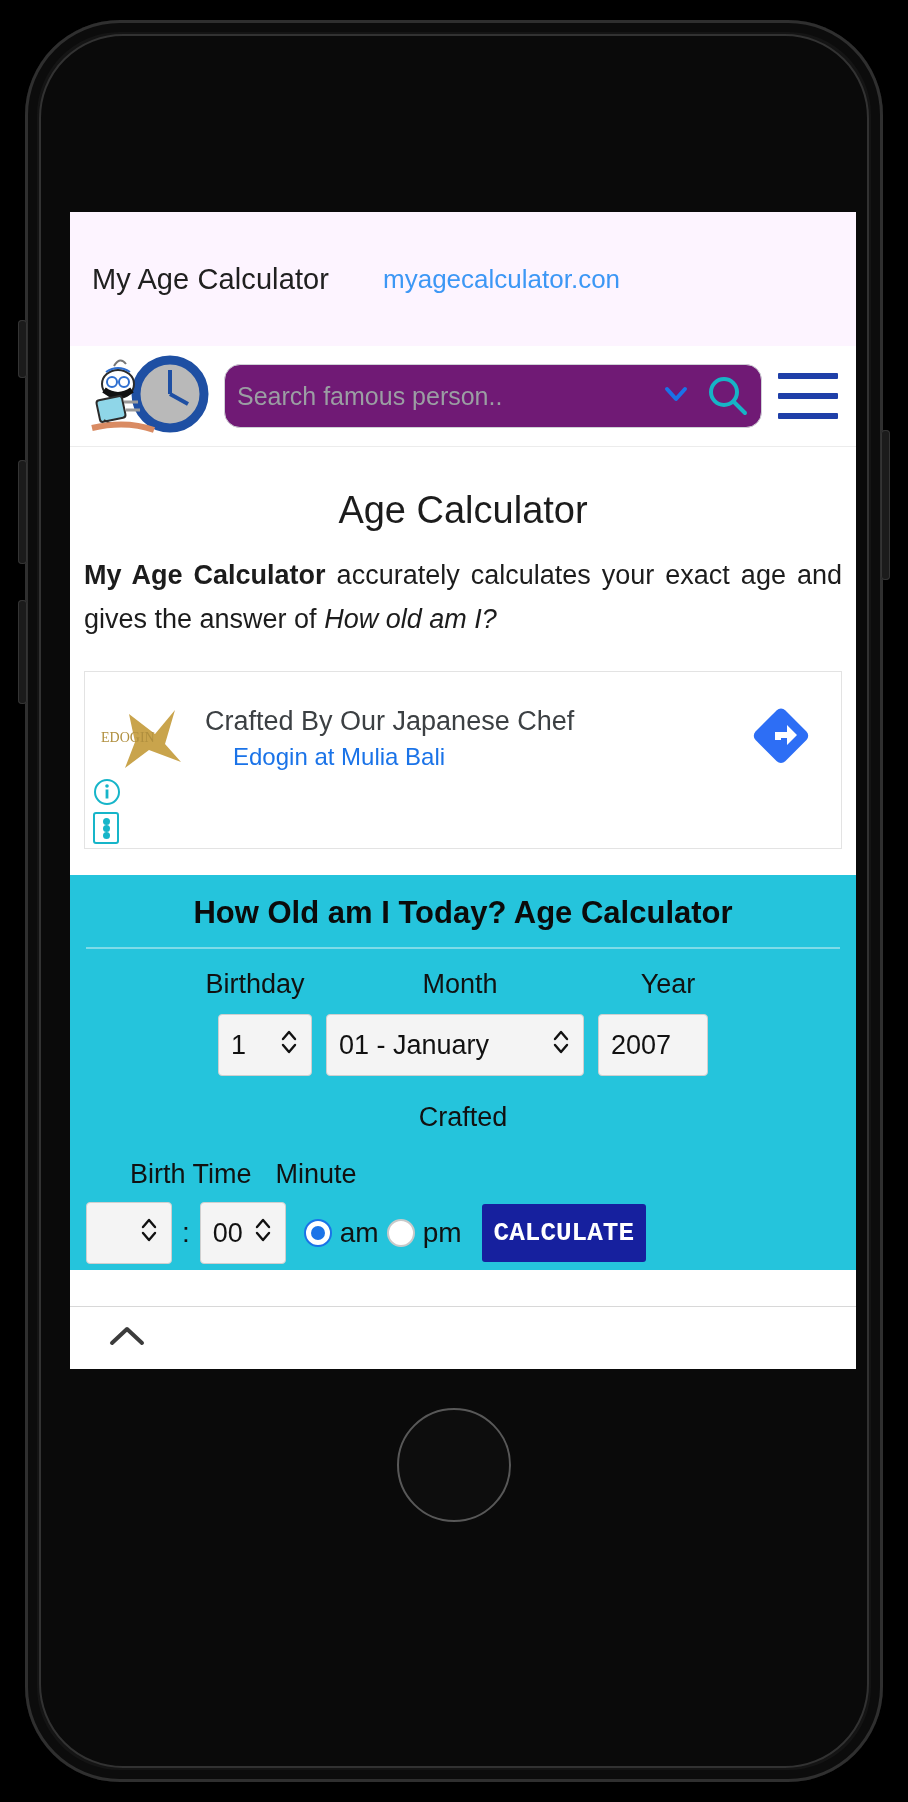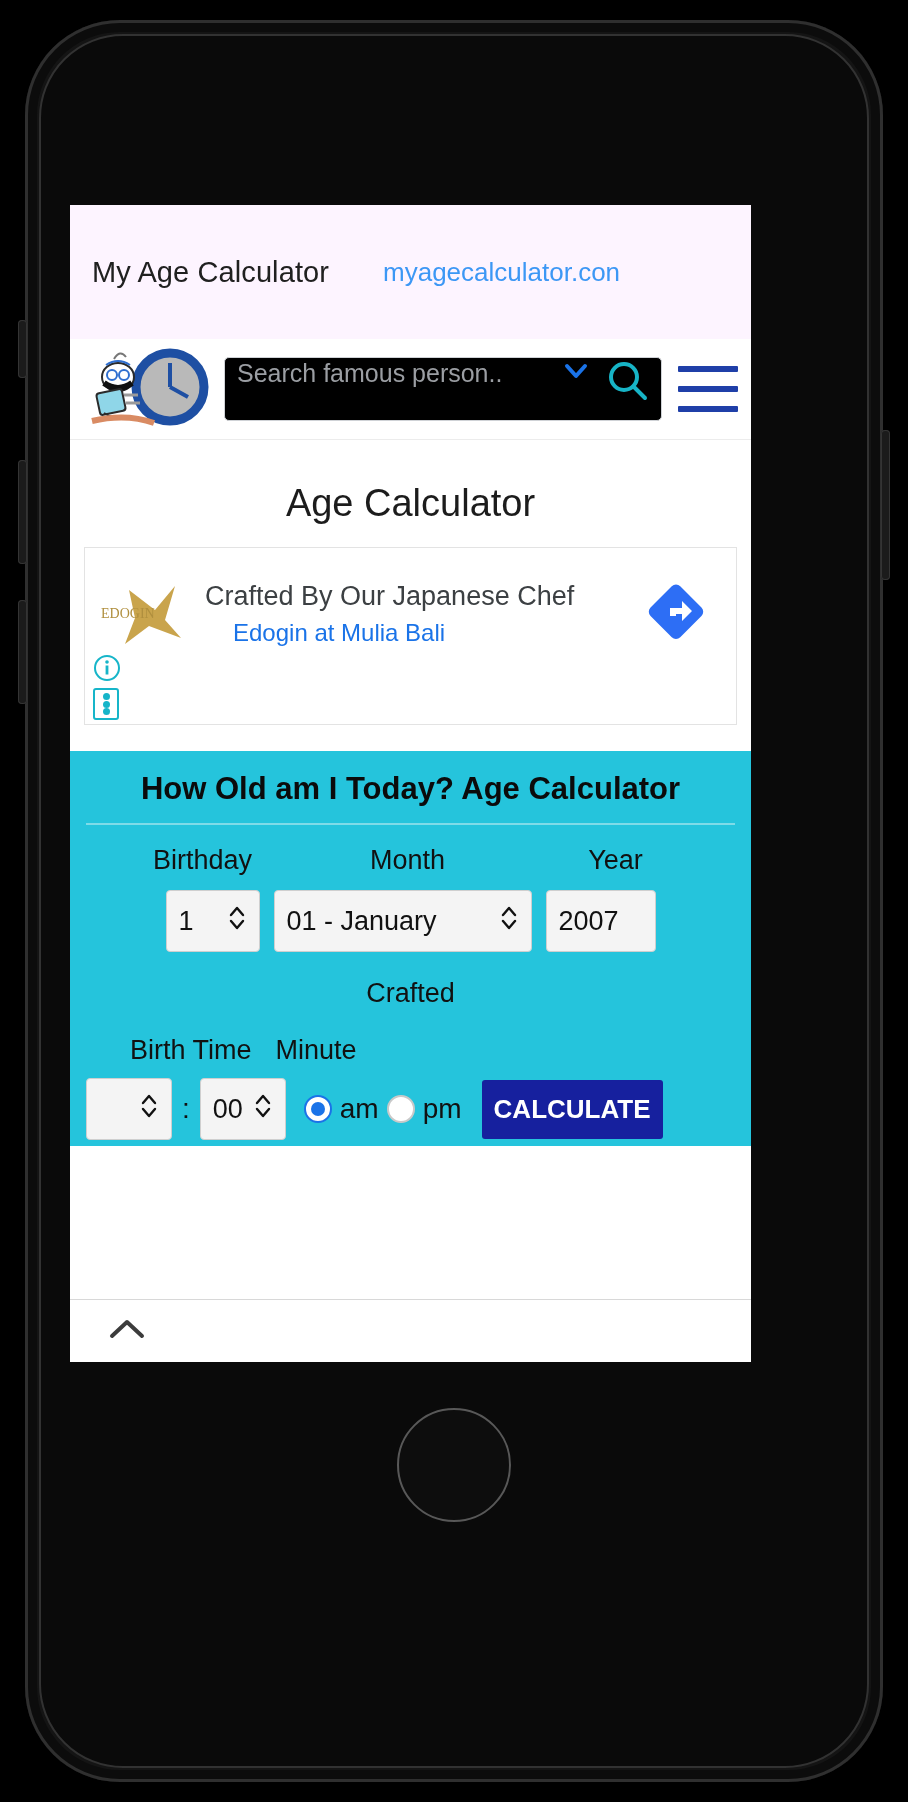--- a/index.html
+++ b/index.html
@@ -6,21 +6,21 @@
   body{width:908px;height:1802px;overflow:hidden;font-family:"Liberation Sans",sans-serif;}
 
   .stage{position:relative;width:908px;height:1802px;background:#000;}
 
   
   .phone-frame{position:absolute;left:25px;top:20px;width:858px;height:1762px;
     border-radius:95px;background:#141414;
     box-shadow:inset 0 0 0 3px #2f2f2f, inset 0 0 0 12px #0c0c0c;}
   .phone-frame-inner{position:absolute;left:14px;top:14px;right:14px;bottom:14px;
     border-radius:84px;background:#0a0a0a;border:2px solid #323232;}
-  .phone-screen{position:absolute;left:70px;top:205px;width:681px;height:1157px;
+  .phone-screen{position:absolute;left:70px;top:212px;width:786px;height:1157px;
     background:#ffffff;overflow:hidden;}
   .side-btn{position:absolute;background:#1b1b1b;border-radius:4px;box-shadow:inset 0 0 0 1px #343434;}
   .btn-mute{left:18px;top:320px;width:9px;height:58px;}
   .btn-volup{left:18px;top:460px;width:9px;height:104px;}
   .btn-voldn{left:18px;top:600px;width:9px;height:104px;}
   .btn-power{right:18px;top:430px;width:9px;height:150px;}
   .home-btn{position:absolute;left:50%;transform:translateX(-50%);top:1408px;
     width:110px;height:110px;border-radius:50%;border:2px solid #585858;background:#0d0d0d;}
 
   
@@ -28,22 +28,22 @@
   .site-top-row{display:flex;align-items:center;height:134px;padding:0 22px;}
   .brand-title{font-size:29px;color:#202020;letter-spacing:.1px;white-space:nowrap;}
   .brand-url{font-size:26px;color:#3c97f5;white-space:nowrap;margin-left:54px;
     overflow:hidden;}
 
   
   .navbar{background:#ffffff;height:100px;display:flex;align-items:center;
     padding:0 14px;border-bottom:1px solid #ececec;}
   .logo{width:128px;height:84px;position:relative;flex:0 0 auto;}
   .logo svg{display:block;}
-  .search-wrap{flex:1 1 auto;margin:0 16px 0 12px;height:62px;background:#000000;
-    border:1px solid #cfd2d6;border-radius:5px;display:flex;align-items:flex-start;padding:0 10px;}
+  .search-wrap{flex:1 1 auto;margin:0 16px 0 12px;height:62px;background:#701a75;
+    border:1px solid #cfd2d6;border-radius:16px;display:flex;align-items:center;padding:0 10px;}
   .search-input{flex:1 1 auto;border:0;outline:0;font-size:25px;color:#8e9196;
     font-family:"Liberation Sans",sans-serif;background:transparent;min-width:0;}
   .search-input::placeholder{color:#9b9ea3;}
   .chev-down{flex:0 0 auto;margin:0 4px 0 0;}
   .search-go{flex:0 0 auto;margin-left:10px;display:flex;align-items:center;}
   .hamburger{flex:0 0 auto;width:60px;height:46px;display:flex;flex-direction:column;
     justify-content:space-between;padding:4px 0;margin-right:4px;}
   .hamburger span{display:block;height:6px;background:#1f3fa8;border-radius:1px;}
 
   
@@ -94,21 +94,21 @@
   .colon{font-size:28px;color:#111;}
   .sel-min{width:86px;text-align:right;}
   .radio-grp{display:flex;align-items:center;gap:8px;margin-left:8px;font-size:28px;color:#111;}
   .radio{width:28px;height:28px;border-radius:50%;background:#fff;border:2px solid #c9c9c9;
     box-sizing:border-box;display:inline-block;position:relative;}
   .radio.on{border:2px solid #1a73e8;background:#fff;}
   .radio.on::after{content:"";position:absolute;left:50%;top:50%;width:14px;height:14px;
     border-radius:50%;background:#1a73e8;transform:translate(-50%,-50%);}
   .calc-btn{background:#16209e;color:#fff;font-size:26px;font-weight:bold;
     padding:14px 12px;border:0;border-radius:3px;margin-left:10px;white-space:nowrap;
-    font-family:Liberation Sans, sans-serif;}
+    font-family:Liberation Mono, monospace;}
 
   
   .browser-bar{position:absolute;left:0;bottom:0;width:100%;height:62px;background:#fff;
     border-top:1px solid #d8d8d8;display:flex;align-items:center;}
   .bb-chevron{margin-left:34px;}
 
   .caret{display:inline-block;}
 </style>
 </head>
 <body>
@@ -172,20 +172,23 @@
       <div class="hamburger">
         <span></span>
           <span></span>
           <span></span>
       </div>
     </div>
 
     <div class="content">
       <div class="h1">Age Calculator</div>
 
+      <p class="lede">
+        <b>My Age Calculator</b><span> accurately calculates your exact age and gives the answer of </span><i>How old am I?</i>
+      </p>
 
       <div class="ad-box">
         <div class="ad-row">
           <div class="ad-logo">
             <svg width="88" height="76" viewBox="0 0 88 76">
               <path d="M30 14 L56 34 L76 10 L66 44 L82 62 L50 50 L26 68 L36 42 Z" fill="#c9a44c"></path>
               <text x="2" y="42" font-family="Liberation Serif, serif" font-size="14" fill="#b08f3e">EDOGIN</text>
             </svg>
           </div>
           <div class="ad-text">

